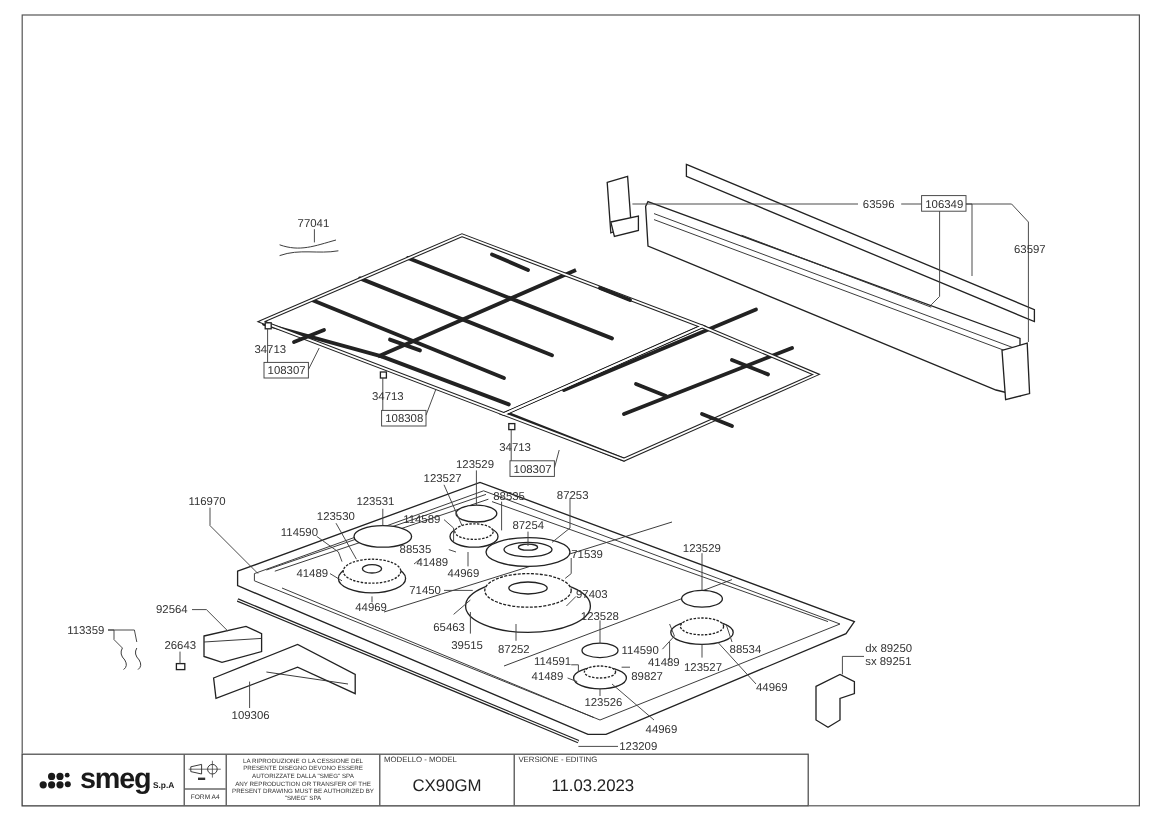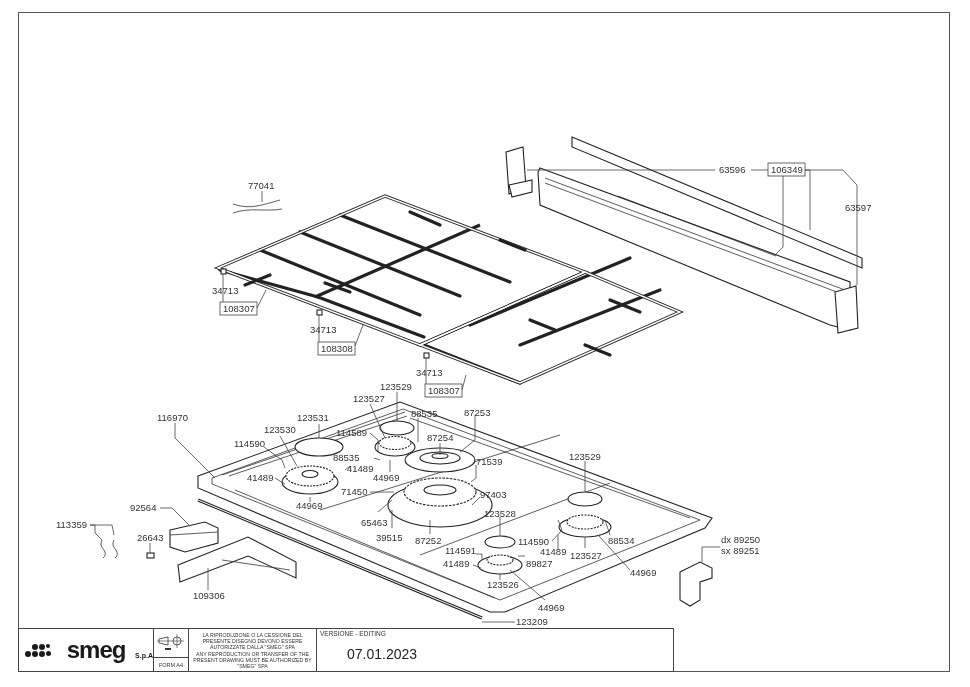--- a/index.html
+++ b/index.html
@@ -9,21 +9,21 @@
   .lbl{font-family:"Liberation Sans",sans-serif;font-size:9.5px;fill:#333;}
   .boxed{font-family:"Liberation Sans",sans-serif;font-size:9.5px;fill:#333;}
   .part{fill:#fff;stroke:#222;stroke-width:1.1;}
   .thin{fill:none;stroke:#333;stroke-width:0.8;}
   .lead{fill:none;stroke:#444;stroke-width:0.8;}
   .grate{fill:none;stroke:#222;stroke-width:3.2;stroke-linecap:round;}
   .grate-in{fill:none;stroke:#fff;stroke-width:1.4;stroke-linecap:round;}
   
   #titleblock{position:absolute;left:18px;top:628px;width:656px;height:44px;border:1.5px solid #444;box-sizing:border-box;display:flex;background:#fff;}
   #titleblock .cell{border-right:1px solid #444;box-sizing:border-box;height:100%;position:relative;}
-  #logo-cell{width:135px;display:flex;align-items:center;justify-content:space-between;padding-left:6px;}
+  #logo-cell{width:135px;display:flex;align-items:center;justify-content:center;padding-left:6px;}
   .logo-dots{display:inline-block;position:relative;width:34px;height:20px;}
   .logo-dots span{position:absolute;width:6px;height:6px;border-radius:50%;background:#1a1a1a;}
   .logo-word{font-family:"Liberation Sans",sans-serif;font-weight:bold;font-size:24px;color:#1a1a1a;letter-spacing:-1px;line-height:1;}
   .logo-spa{font-size:7px;font-weight:bold;color:#1a1a1a;margin-left:2px;margin-top:10px;}
   #form-cell{width:35px;display:flex;flex-direction:column;}
   #form-cell .sym{flex:1;border-bottom:1px solid #444;display:flex;align-items:center;justify-content:center;}
   #form-cell .form{height:13px;font-size:5.5px;color:#333;display:flex;align-items:center;justify-content:center;}
   #notice-cell{width:128px;font-size:5.2px;line-height:6.2px;color:#333;text-align:center;padding:3px 3px 0 3px;}
   .tb-head{position:absolute;left:3px;top:1px;font-size:6.5px;color:#333;}
   .tb-val{position:absolute;left:0;right:0;top:17px;text-align:center;font-size:14px;color:#222;}
@@ -289,17 +289,21 @@
         <line x1="20" y1="1" x2="20" y2="15" stroke="#333" stroke-width="0.6"></line>
         <rect x="8" y="15" width="6" height="2" fill="#333"></rect>
       </svg>
     </div>
     <div class="form">FORM A4</div>
   </div>
   <div class="cell" id="notice-cell">
     <div>LA RIPRODUZIONE O LA CESSIONE DEL PRESENTE DISEGNO DEVONO ESSERE AUTORIZZATE DALLA "SMEG" SPA</div>
     <div>ANY REPRODUCTION OR TRANSFER OF THE PRESENT DRAWING MUST BE AUTHORIZED BY "SMEG" SPA</div>
   </div>
+  <div class="cell" id="model-cell">
+    <div class="tb-head">MODELLO - MODEL</div>
+    <div class="tb-val">CX90GM</div>
+  </div>
   <div class="cell" id="version-cell">
     <div class="tb-head">VERSIONE - EDITING</div>
-    <div class="tb-val">07.01.2023</div>
+    <div class="tb-val">11.03.2023</div>
   </div>
 </div>
 
 </body></html>

